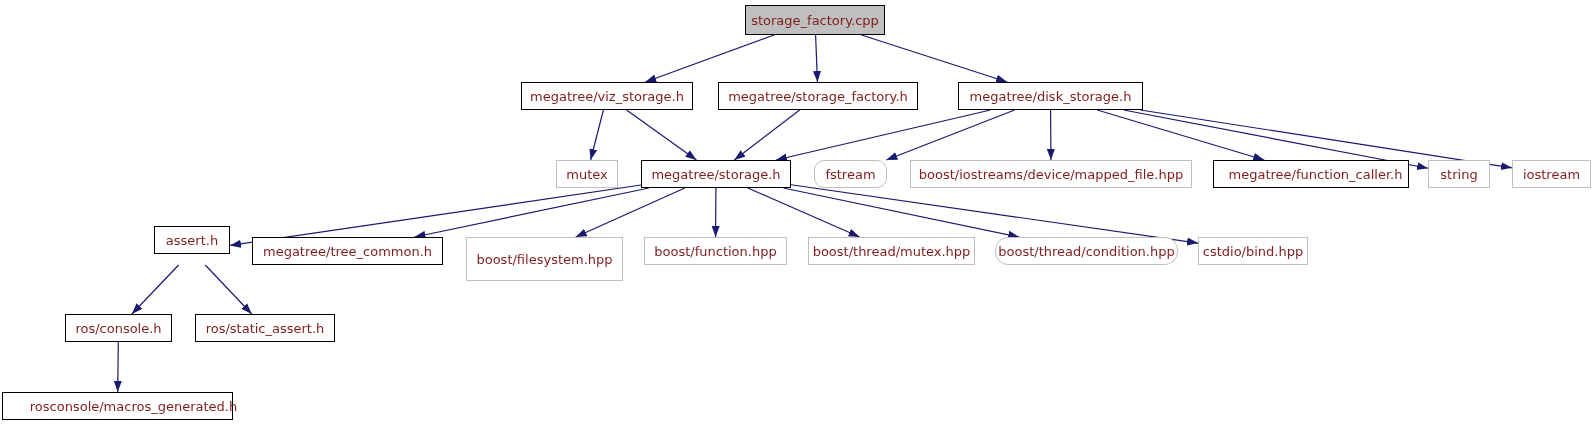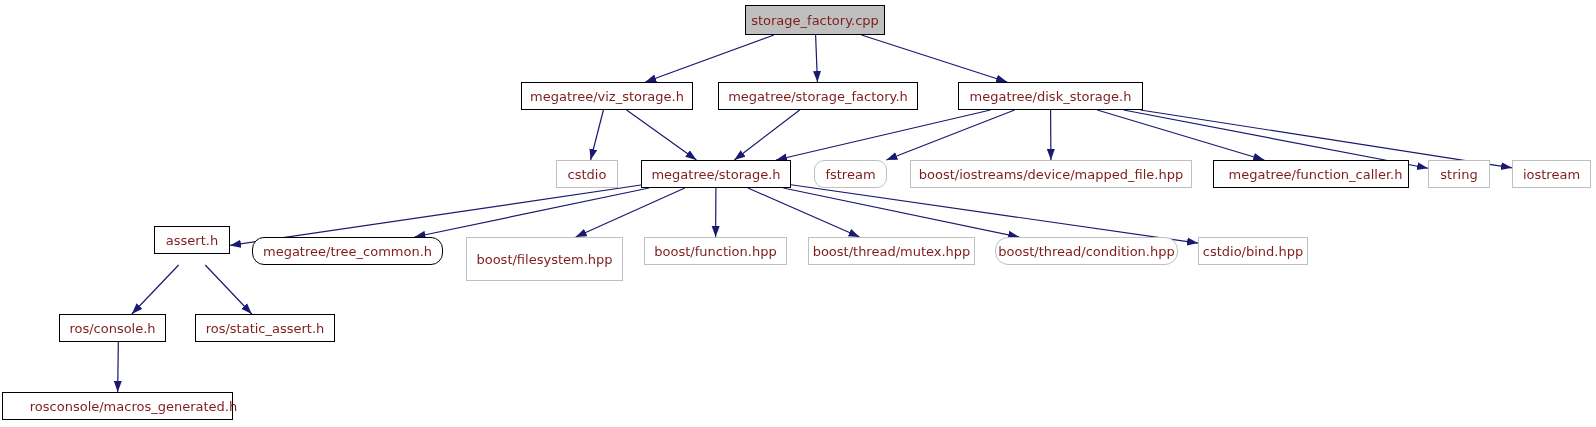--- a/index.html
+++ b/index.html
@@ -93,21 +93,21 @@
       <div class="node internal" style="left: 521px; top: 82px; width: 172px; height: 28px;">
     <span class="node-label">megatree/viz_storage.h</span>
   </div>
       <div class="node internal" style="left: 718px; top: 82px; width: 200px; height: 28px;">
     <span class="node-label">megatree/storage_factory.h</span>
   </div>
       <div class="node internal" style="left: 958px; top: 82px; width: 185px; height: 28px;">
     <span class="node-label">megatree/disk_storage.h</span>
   </div>
       <div class="node external" style="left: 556px; top: 160px; width: 62px; height: 28px;">
-    <span class="node-label">cstdio</span>
+    <span class="node-label">mutex</span>
   </div>
       <div class="node internal" style="left: 641px; top: 160px; width: 150px; height: 28px;">
     <span class="node-label">megatree/storage.h</span>
   </div>
       <div class="node external" style="left: 814px; top: 160px; width: 73px; height: 28px; border-radius: 10px;">
     <span class="node-label">fstream</span>
   </div>
       <div class="node external" style="left: 910px; top: 160px; width: 282px; height: 28px;">
     <span class="node-label">boost/iostreams/device/mapped_file.hpp</span>
   </div>
@@ -116,39 +116,39 @@
   </div>
       <div class="node external" style="left: 1428px; top: 160px; width: 62px; height: 28px;">
     <span class="node-label">string</span>
   </div>
       <div class="node external" style="left: 1512px; top: 160px; width: 79px; height: 28px;">
     <span class="node-label">iostream</span>
   </div>
       <div class="node internal" style="left: 154px; top: 226px; width: 76px; height: 28px;">
     <span class="node-label">assert.h</span>
   </div>
-      <div class="node internal" style="left: 252px; top: 237px; width: 191px; height: 28px; border-radius: 12px;">
+      <div class="node internal" style="left: 252px; top: 237px; width: 191px; height: 28px;">
     <span class="node-label">megatree/tree_common.h</span>
   </div>
       <div class="node external" style="left: 466px; top: 237px; width: 157px; height: 44px;">
     <span class="node-label">boost/filesystem.hpp</span>
   </div>
       <div class="node external" style="left: 644px; top: 237px; width: 143px; height: 28px;">
     <span class="node-label">boost/function.hpp</span>
   </div>
       <div class="node external" style="left: 808px; top: 237px; width: 167px; height: 28px;">
     <span class="node-label">boost/thread/mutex.hpp</span>
   </div>
       <div class="node external" style="left: 995px; top: 237px; width: 183px; height: 28px; border-radius: 13px;">
     <span class="node-label">boost/thread/condition.hpp</span>
   </div>
       <div class="node external" style="left: 1198px; top: 237px; width: 110px; height: 28px;">
     <span class="node-label">cstdio/bind.hpp</span>
   </div>
-      <div class="node internal" style="left: 59px; top: 314px; width: 107px; height: 28px;">
+      <div class="node internal" style="left: 65px; top: 314px; width: 107px; height: 28px;">
     <span class="node-label">ros/console.h</span>
   </div>
       <div class="node internal" style="left: 195px; top: 314px; width: 140px; height: 28px;">
     <span class="node-label">ros/static_assert.h</span>
   </div>
       <div class="node internal" style="left: 2px; top: 392px; width: 231px; height: 28px; padding-left: 32px;">
     <span class="node-label">rosconsole/macros_generated.h</span>
   </div>
     </div>
 </div>

